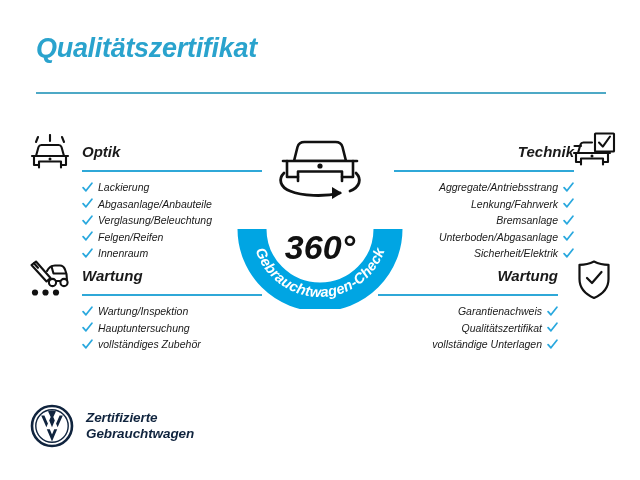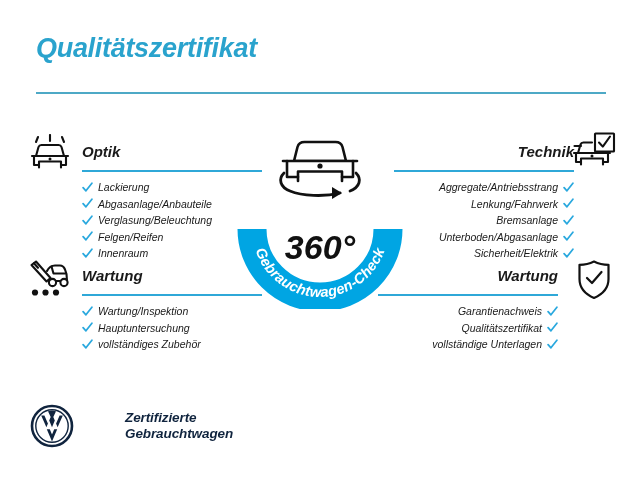--- a/index.html
+++ b/index.html
@@ -147,21 +147,21 @@
   }
   #vw-mark svg { display: block; }
   #footer-text {
     margin-left: 12px;
     font-size: 13.5px;
     font-weight: bold;
     color: #10243e;
     line-height: 16px;
     letter-spacing: -0.1px;
   }
-  #footer-text div { white-space: nowrap; margin-left: 39px; }
+  #footer-text div { white-space: nowrap; }
 </style>
 </head>
 <body>
 
 <div id="page">
 
   <div id="title-block">
     <div id="page-title">Qualitätszertifikat</div>
   </div>
   <div id="title-rule"></div>

